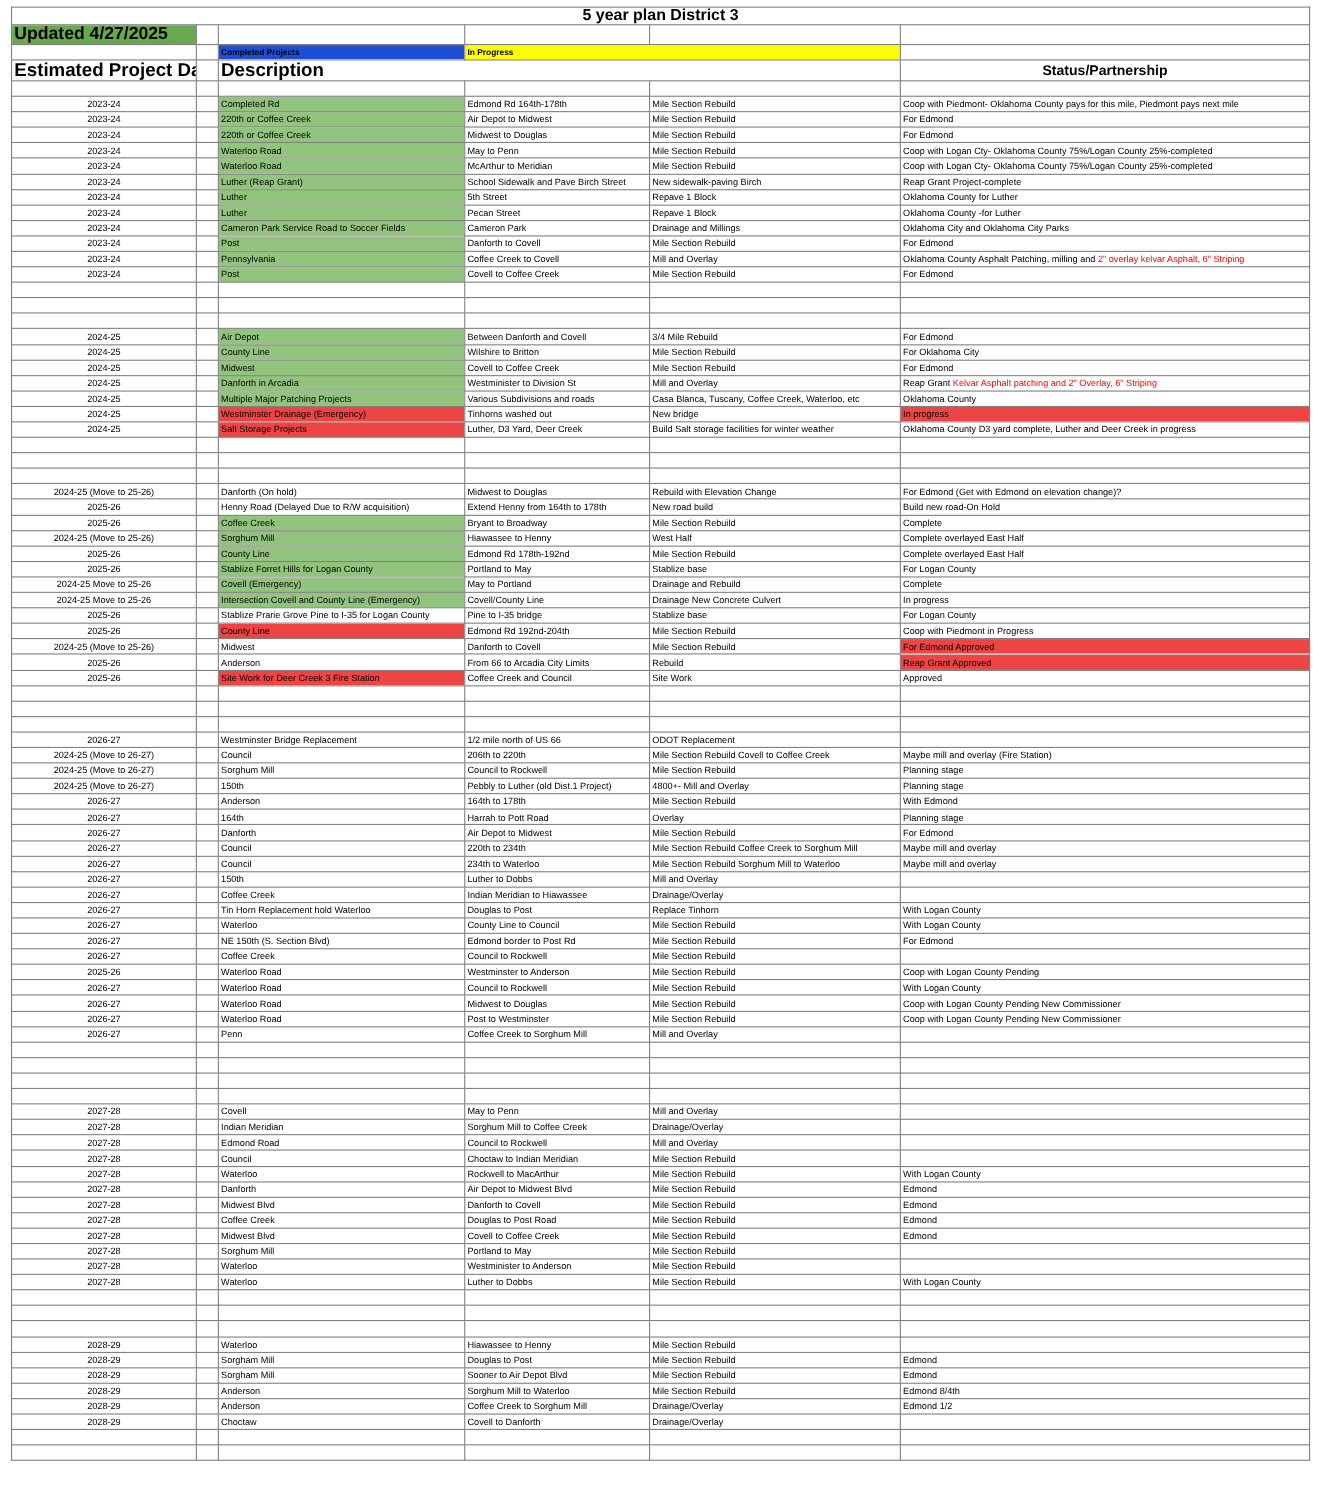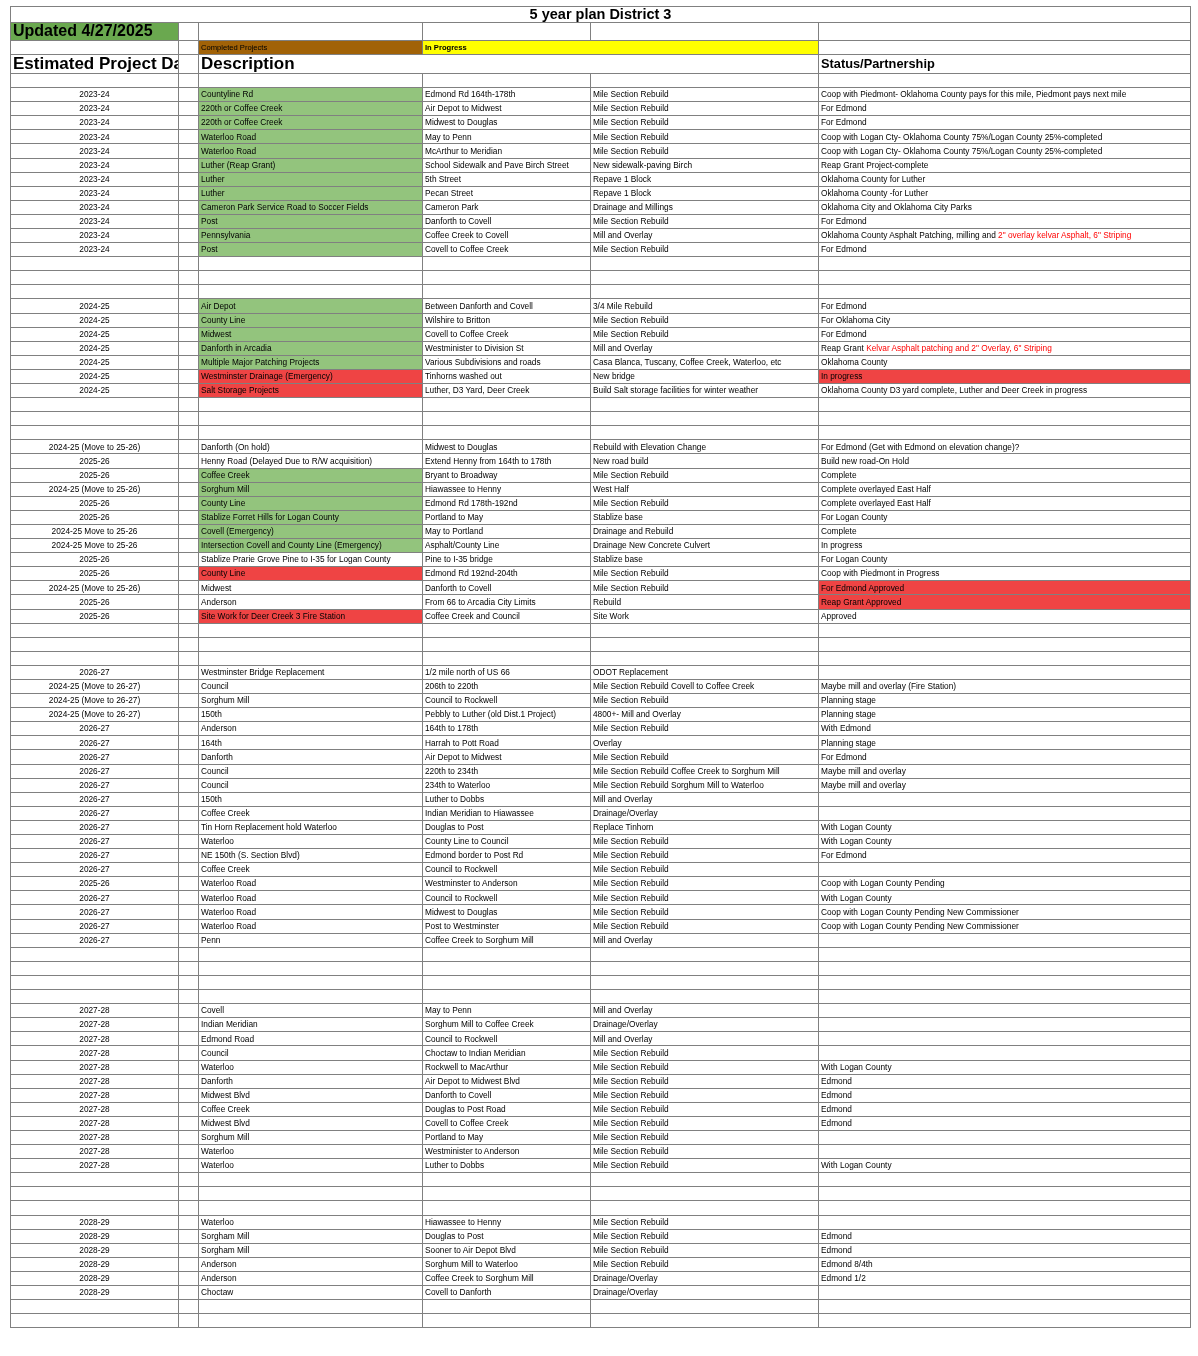--- a/index.html
+++ b/index.html
@@ -60,41 +60,41 @@
     text-align: left;
     height: 19px;
   }
   .hdr-range {
     font-weight: bold;
     font-size: 12.5px;
     text-align: center;
     height: 19px;
   }
   .legend-complete {
-    background: #a16207;
-    font-weight: normal;
+    background: #1d4ed8;
+    font-weight: bold;
     font-size: 7.6px;
     text-align: left;
   }
   .legend-inprog {
     background: #ffff00;
     font-weight: bold;
     font-size: 7.6px;
     text-align: left;
   }
   .colhdr {
     font-weight: bold;
     font-size: 17px;
     text-align: left;
     height: 21px;
   }
   .colhdr-left {
     font-weight: bold;
     font-size: 12.8px;
-    text-align: left;
+    text-align: center;
     height: 21px;
   }
   .tick { font-size: 8px; vertical-align: top; }
 
   td.date { text-align: center; }
   td.green { background: #93c47d; }
   td.yellow { background: #ef4444; }
   td.blankrow { height: 13.1px; }
   .red { color: #ff0000; }
 </style>
@@ -142,21 +142,21 @@
         <td></td>
         <td></td>
         <td></td>
         <td></td>
       </tr>
     </tbody>
     <tbody id="body-rows">
         <tr>
           <td class="date">2023-24</td>
           <td></td>
-          <td class="green">Countyline Rd</td>
+          <td class="green">Completed Rd</td>
           <td>Edmond Rd 164th-178th</td>
           <td>Mile Section Rebuild</td>
           <td><span>Coop with Piedmont- Oklahoma County pays for this mile, Piedmont pays next mile</span></td>
         </tr>
         <tr>
           <td class="date">2023-24</td>
           <td></td>
           <td class="green">220th or Coffee Creek</td>
           <td>Air Depot to Midwest</td>
           <td>Mile Section Rebuild</td>
@@ -399,21 +399,21 @@
           <td></td>
           <td class="green">Covell (Emergency)</td>
           <td>May to Portland</td>
           <td>Drainage and Rebuild</td>
           <td><span>Complete</span></td>
         </tr>
         <tr>
           <td class="date">2024-25 Move to 25-26</td>
           <td></td>
           <td class="green">Intersection Covell and County Line (Emergency)</td>
-          <td>Asphalt/County Line</td>
+          <td>Covell/County Line</td>
           <td>Drainage New Concrete Culvert</td>
           <td><span>In progress</span></td>
         </tr>
         <tr>
           <td class="date">2025-26</td>
           <td></td>
           <td>Stablize Prarie Grove Pine to I-35 for Logan County</td>
           <td>Pine to I-35 bridge</td>
           <td>Stablize base</td>
           <td><span>For Logan County</span></td>

